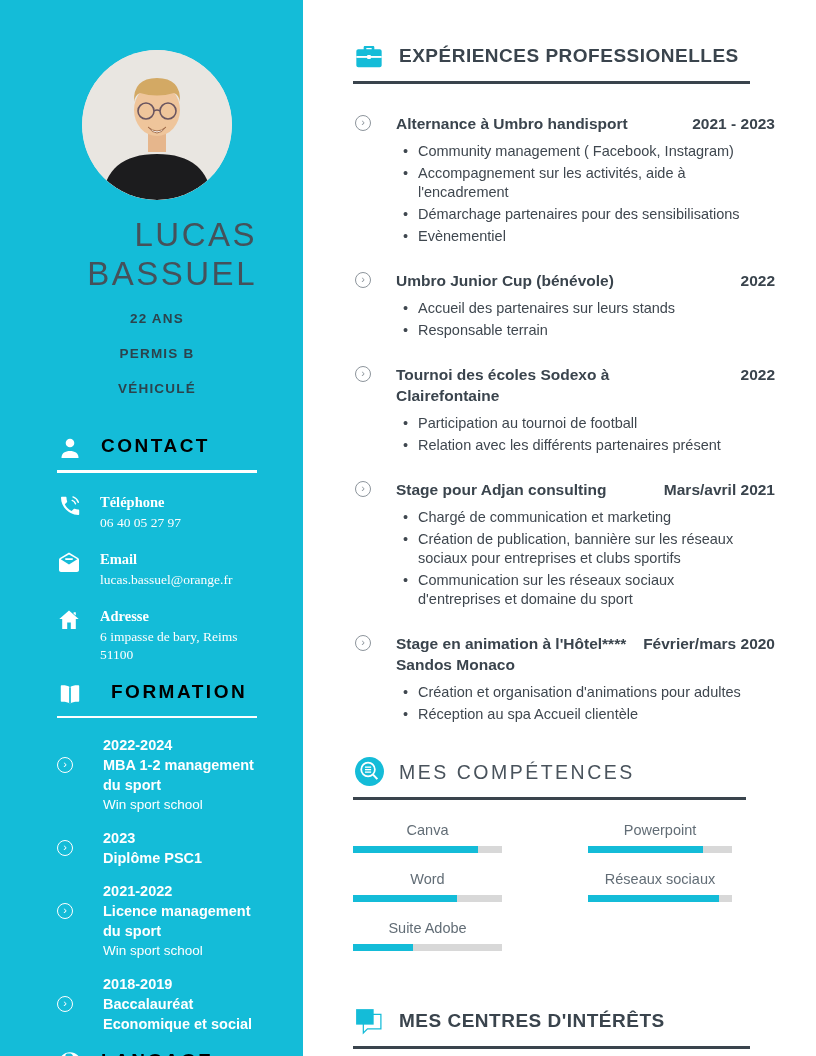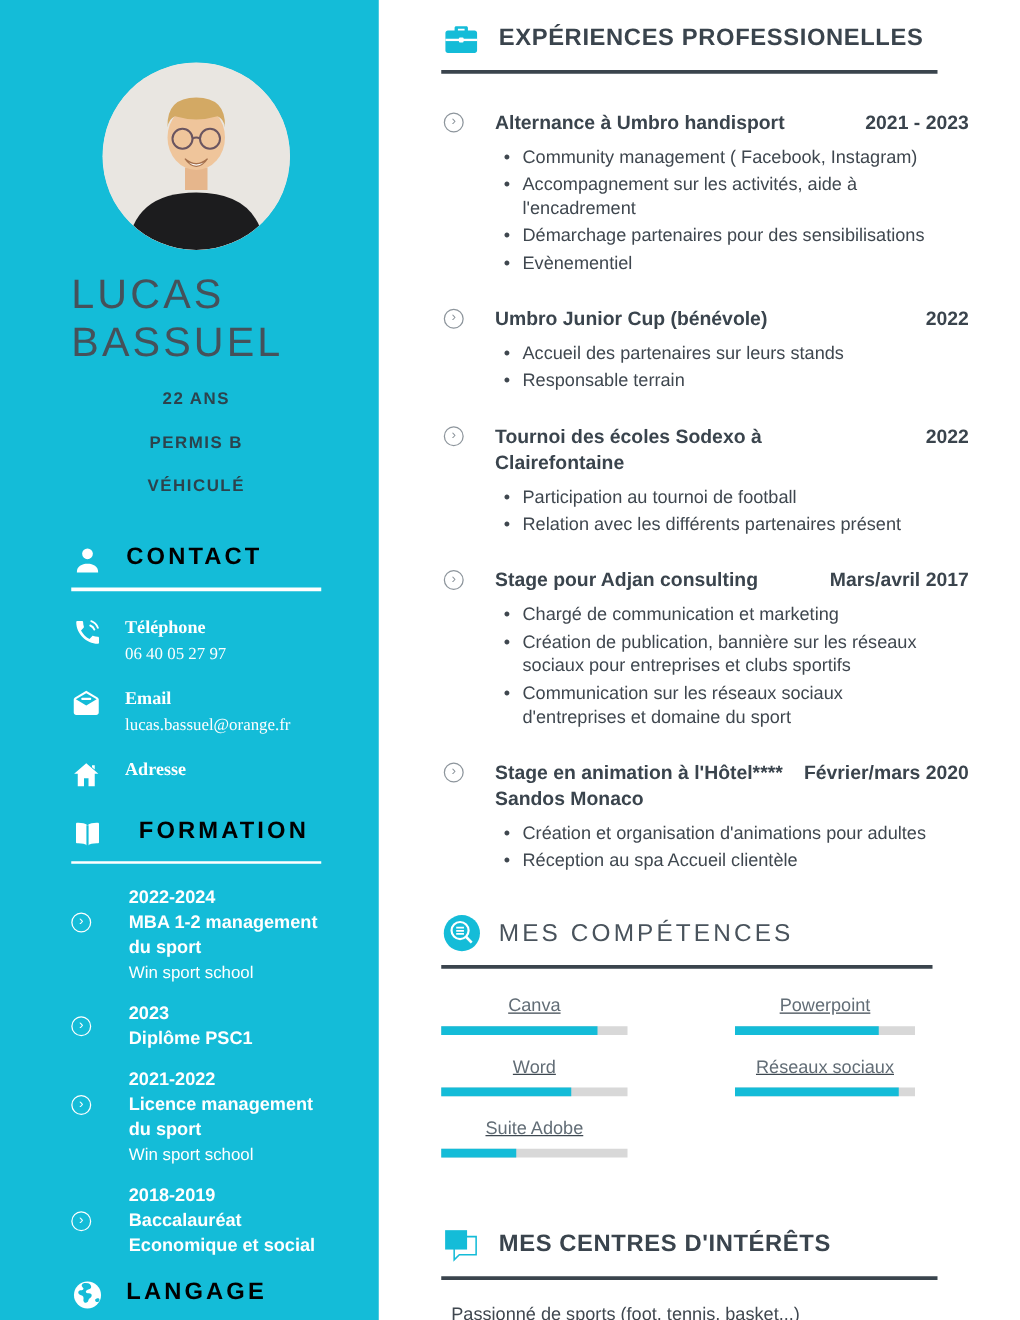--- a/index.html
+++ b/index.html
@@ -16,21 +16,21 @@
   .sidebar {
     position:absolute; left:0; top:0; width:303px; height:1056px;
     background:#14bcd8;
     padding:0 46px 0 57px;
   }
   .photo-wrap { width:150px; height:150px; border-radius:50%; overflow:hidden;
     margin:50px auto 0; background:#e9e6e1; }
   .photo-wrap svg { display:block; }
 
   .name {
-    margin-top:15px; text-align:left;
+    margin-top:15px; text-align:right;
     font-size:33px; line-height:39px; letter-spacing:2.5px;
     color:#45515a; font-weight:normal;
   }
   .meta { margin-top:11px; text-align:center; }
   .meta div { font-size:13.5px; line-height:19px; font-weight:bold;
     letter-spacing:1.2px; color:#2c434d;margin-top:16px; }
 
   .side-section-head { display:flex; gap:18px; color:#000000; }
   .side-section-head .s-icon { width:26px; height:26px; flex:0 0 auto; display:flex;
     align-items:center; justify-content:center; }
@@ -58,21 +58,21 @@
     width:16px; height:16px; border-radius:50%;
     border:1.5px solid #ffffff; color:#ffffff;
     display:flex; align-items:center; justify-content:center;
     font-size:11px; line-height:1; padding-bottom:1px;
   }
   .circle-chevron.gray { border-color:#8d959c; color:#8d959c; }
 
   
   .main {
     position:absolute; left:303px; top:0; width:513px; height:1056px;
-    padding:15px 41px 0 50px;
+    padding:40px 41px 0 50px;
   }
   .main-head { display:flex; align-items:center; gap:14px; }
   .main-head .m-icon { width:32px; height:32px; flex:0 0 auto; }
   .main-title { font-size:19px; font-weight:bold; letter-spacing:0.5px; color:#3a444d; }
   .main-title.light { font-weight:normal; letter-spacing:2.5px; color:#49535c; font-size:19.5px; }
   .main-rule { height:3px; background:#3a444d; margin-top:9px; width:397px; }
   .main-rule.w2 { width:393px; height:2.5px; }
 
   .exp-list { margin-top:29px; }
   .exp { margin-bottom:24px; }
@@ -83,21 +83,21 @@
     white-space:nowrap; line-height:21px; }
   .exp-bullets { margin:8px 0 0 50px; width:352px; list-style:none; }
   .exp-bullets li { position:relative; padding-left:15px; font-size:14.5px;
     line-height:19px; color:#3f474f; margin-bottom:3px; }
   .exp-bullets li::before { content:"•"; position:absolute; left:0; top:0; }
 
   .comp-section { margin-top:32px;text-align:center; }
   .skills { display:flex; gap:86px; margin-top:21px; }
   .skill-col { width:149px; }
   .skill-col.right { width:144px; }
-  .skill { margin-bottom:17px;text-decoration:underline; }
+  .skill { margin-bottom:17px; }
   .skill-name { font-size:14.5px; color:#626d76; line-height:18px; }
   .skill-track { margin-top:7px; height:7px; background:#d8d8d8; }
   .skill-fill { height:100%; background:#14bcd8; }
 
   .int-section { margin-top:37px; }
   .int-lines { margin-top:17px; padding-left:8px; }
   .int-lines div { font-size:14.5px; line-height:22px; color:#3f474f; }
 </style>
 </head>
 <body>
@@ -174,20 +174,21 @@
 
     <div class="contact-item">
       <span class="c-icon">
         <svg width="24" height="24" viewBox="0 0 24 24" fill="#fff">
           <path d="M12 2.6 21.7 11h-2.9v10h-5v-6.4h-3.6V21h-5V11H2.3z"></path>
           <path d="M16.6 4.2h2.2v3.4l-2.2-1.9z"></path>
         </svg>
       </span>
       <span>
         <div class="c-label">Adresse</div>
+        <div class="c-value">6 impasse de bary, Reims 51100</div>
       </span>
     </div>
   </div>
 
   <div class="side-section-head formation-head">
     <span class="s-icon">
       <svg width="27" height="26" viewBox="0 0 24 24" fill="#fff">
         <path d="M12 5.8C10.1 4.2 7.5 3.8 4.4 3.9c-.5 0-.9.4-.9.9v13.4c0 .5.4.9.9.9 3.1-.1 5.7.3 7.6 1.9 1.9-1.6 4.5-2 7.6-1.9.5 0 .9-.4.9-.9V4.8c0-.5-.4-.9-.9-.9-3.1-.1-5.7.3-7.6 1.9z"></path>
         <path d="M12 5.8v15.2" stroke="#14bcd8" stroke-width="1.6" fill="none"></path>
       </svg>
@@ -286,21 +287,21 @@
       <ul class="exp-bullets">
         <li>Participation au tournoi de football</li>
         <li>Relation avec les différents partenaires présent</li>
       </ul>
     </div>
 
     <div class="exp">
       <div class="exp-header">
         <span class="circle-chevron gray">›</span>
         <span class="exp-title">Stage pour Adjan consulting</span>
-        <span class="exp-date">Mars/avril 2017</span>
+        <span class="exp-date">Mars/avril 2021</span>
       </div>
       <ul class="exp-bullets">
         <li>Chargé de communication et marketing</li>
         <li>Création de publication, bannière sur les réseaux sociaux pour entreprises et clubs sportifs</li>
         <li>Communication sur les réseaux sociaux d'entreprises et domaine du sport</li>
       </ul>
     </div>
 
     <div class="exp">
       <div class="exp-header">

